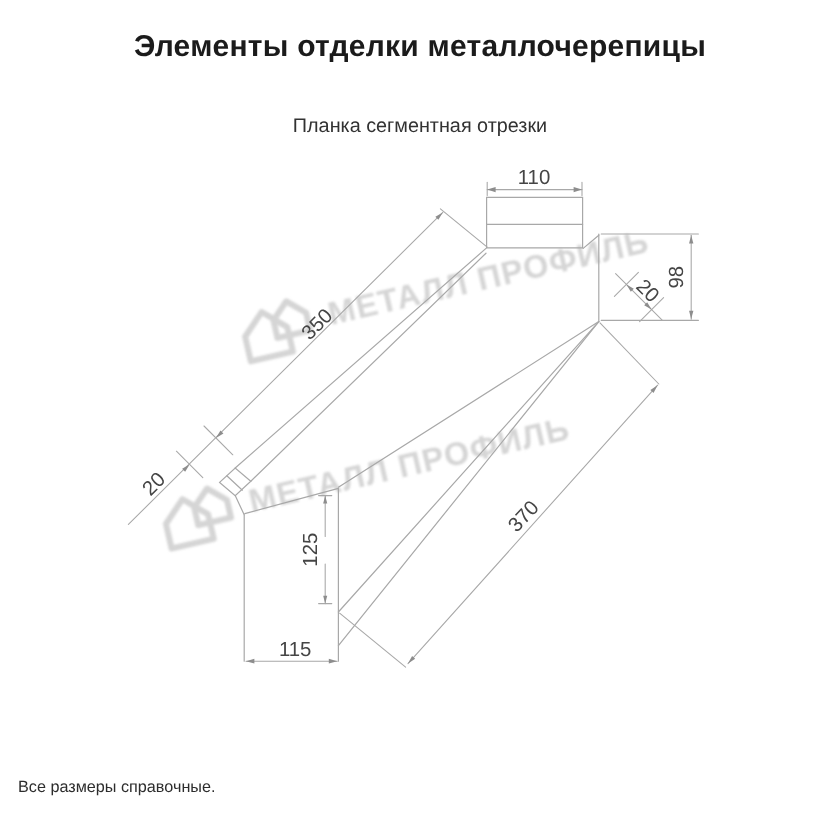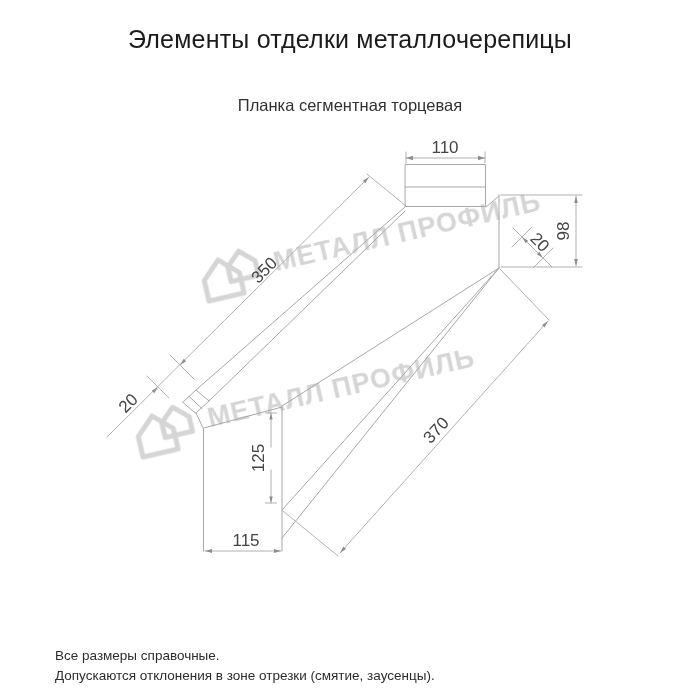--- a/index.html
+++ b/index.html
@@ -3,42 +3,42 @@
 <meta charset="utf-8">
 <style>
   html,body{margin:0;padding:0;}
   body{
     width:700px;height:700px;position:relative;overflow:hidden;
     background:#ffffff;
     font-family:"Liberation Sans", sans-serif;
   }
   .page-title{
     position:absolute;top:25px;left:0;width:700px;
-    text-align:center;font-size:25px;font-weight:400;color:#1b1b1b;
+    text-align:center;font-size:25px;font-weight:700;color:#1b1b1b;
     letter-spacing:0.2px;
   }
   .product-name{
     position:absolute;top:95px;left:0;width:700px;
     text-align:center;font-size:16.5px;color:#323232;line-height:20px;
   }
   .watermark-row{
     position:absolute;display:flex;align-items:center;gap:12px;
     transform:rotate(-13deg);transform-origin:left center;
     filter:blur(0.7px);
     z-index:0;white-space:nowrap;
   }
   .watermark-text{
     font-size:27px;font-weight:700;color:#d5d5d5;letter-spacing:1px;
   }
   #wm1{left:198px;top:252px;}
   #wm2{left:132px;top:408px;}
   #drawing{position:absolute;left:0;top:0;z-index:1;}
   .footer{
     position:absolute;left:15px;top:646px;
-    font-size:13.5px;color:#2d2d2d;line-height:19.5px;margin-left:40px;
+    font-size:13.5px;color:#2d2d2d;line-height:19.5px;
   }
 </style>
 </head>
 <body>
 
 <div class="watermark-row" id="wm1">
   <svg width="66" height="56" viewBox="0 0 66 56">
     <g fill="none" stroke="#d5d5d5" stroke-width="5" stroke-linejoin="round">
       <path d="M6,30 L24,13 L42,30 V51 H6 Z"></path>
       <path d="M32,22 L46,9 L60,22 V37 H32 Z"></path>
@@ -51,21 +51,21 @@
     <g fill="none" stroke="#d5d5d5" stroke-width="5" stroke-linejoin="round">
       <path d="M6,30 L24,13 L42,30 V51 H6 Z"></path>
       <path d="M32,22 L46,9 L60,22 V37 H32 Z"></path>
     </g>
   </svg>
   <span class="watermark-text">МЕТАЛЛ ПРОФИЛЬ</span>
 </div>
 
 <div class="page-title">Элементы отделки металлочерепицы</div>
 <div class="product-name">
-  <div>Планка сегментная торцевая</div>
+  <div>Планка сегментная отрезки</div>
 </div>
 
 <svg id="drawing" width="700" height="700" viewBox="0 0 700 700">
 
   <g fill="none" stroke="#a8a8a8" stroke-width="1" stroke-linecap="round">
 
     <path d="M405.5,164.5 H485.5 V206.5 H405.5 Z"></path>
     <path d="M405.5,187 H485.5"></path>
 
     <path d="M196,390 L405,207"></path>
@@ -141,14 +141,13 @@
     <text transform="translate(539,243) rotate(45)" dominant-baseline="middle">20</text>
     <text transform="translate(565,231) rotate(-90)" dominant-baseline="middle">98</text>
     <text transform="translate(260,458) rotate(-90)" dominant-baseline="middle">125</text>
     <text transform="translate(246,542)" dominant-baseline="middle">115</text>
     <text transform="translate(437,431) rotate(-47)" dominant-baseline="middle">370</text>
   </g>
 </svg>
 
 <div class="footer">
   <div>Все размеры справочные.</div>
-  <div>Допускаются отклонения в зоне отрезки (смятие, заусенцы).</div>
 </div>
 
 </body></html>

